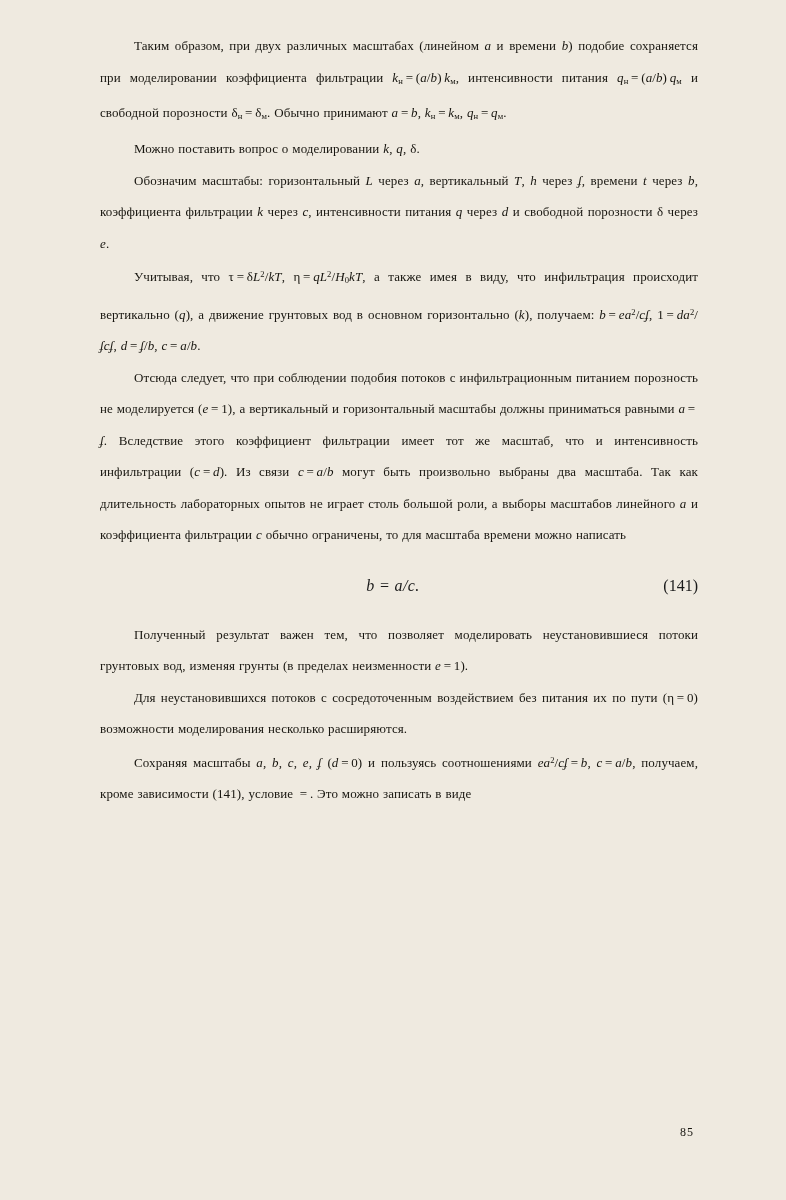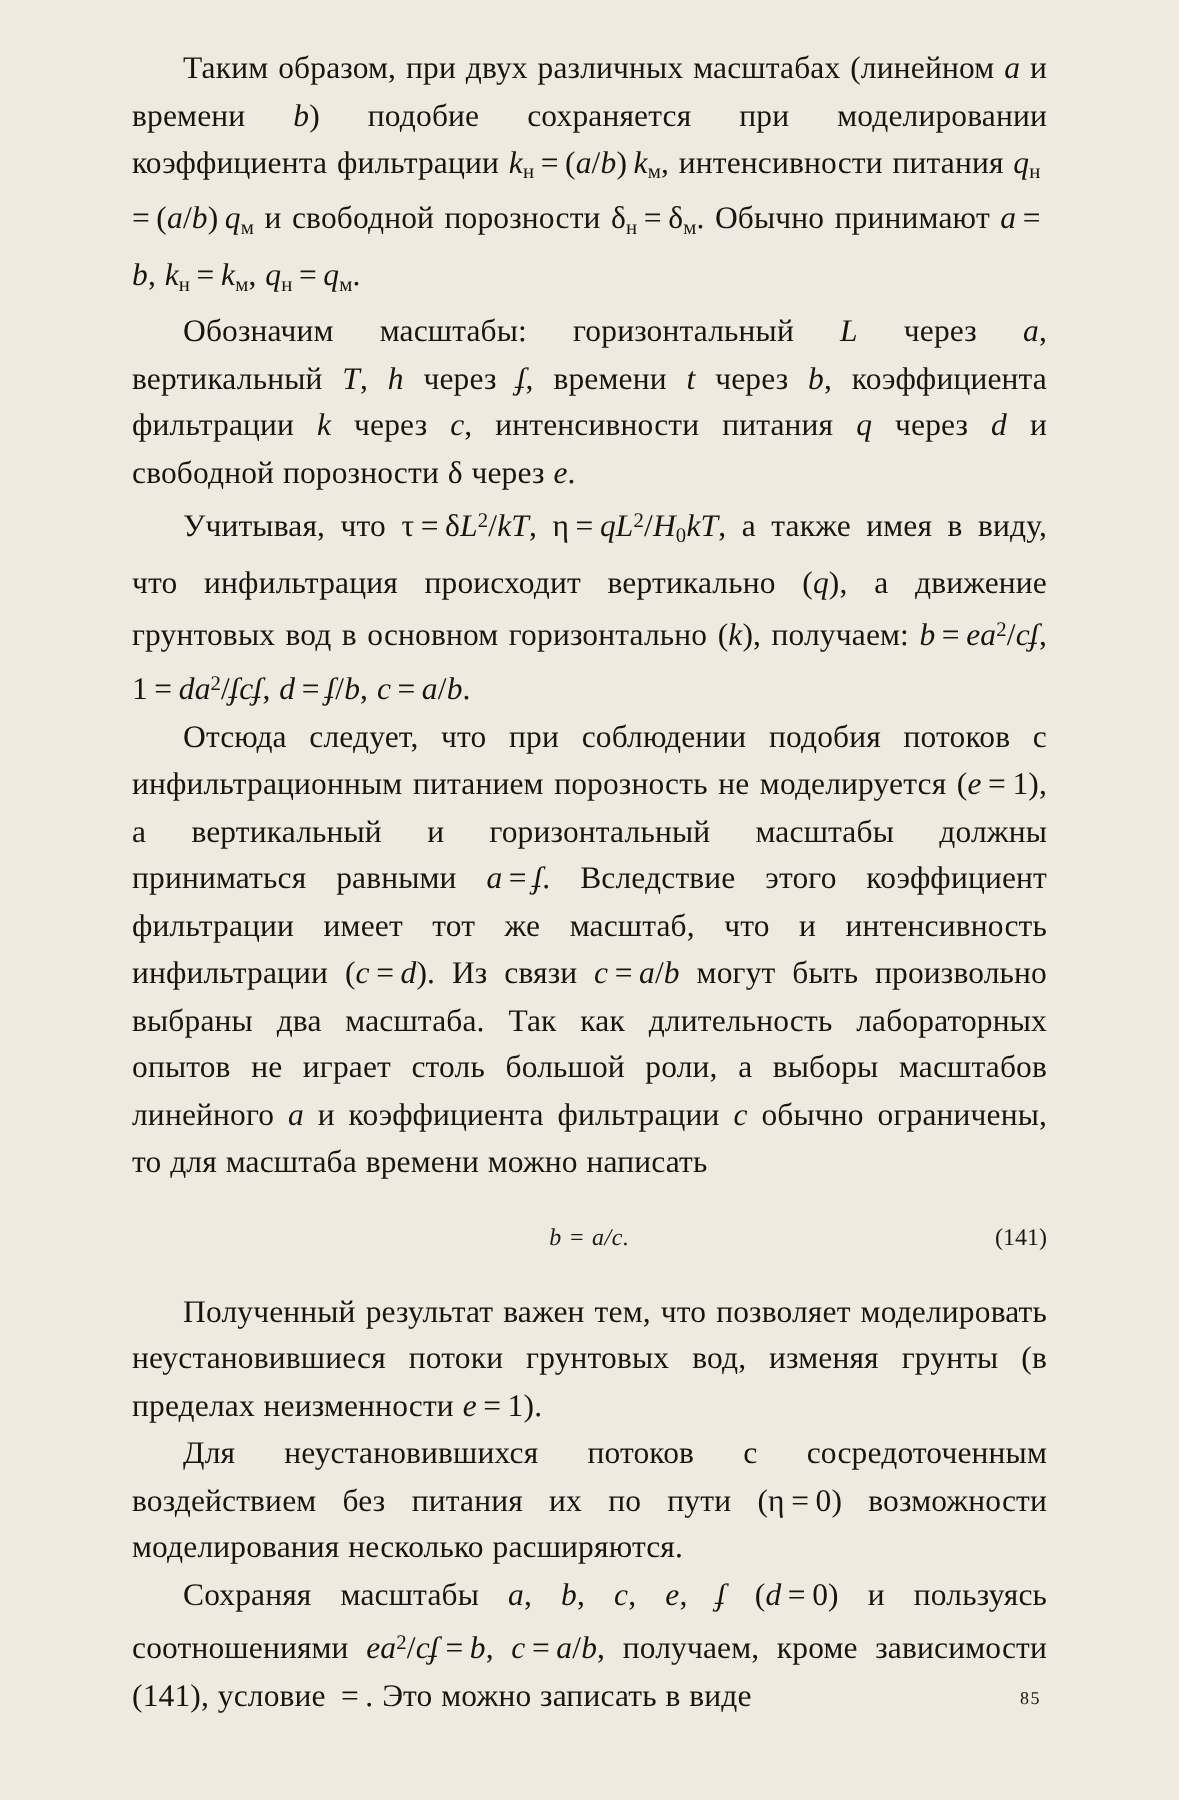--- a/index.html
+++ b/index.html
@@ -22,25 +22,25 @@
     overflow: hidden;
   }
   .page-inner {
     position: absolute;
     left: 88px;
     top: 30px;
     width: 610px;
     height: 1110px;
   }
   .para {
-    font-size: 21px;
+    font-size: 13px;
     line-height: 31.5px;
     text-align: justify;
     text-indent: 34px;
-    margin: 0 0 0 0;
+    margin: 0 0 0 12px;
     letter-spacing: 0.1px;
     word-spacing: 0.5px;
     color: #17150f;
   }
 
   i, .it {
     font-style: italic;
   }
   .formula-row {
     display: flex;
@@ -82,20 +82,23 @@
 </head>
 <body>
 
 <div class="page">
   <div class="page-inner">
 
     <p class="para">
       Таким образом, при двух различных масштабах (линейном <i>a</i> и времени <i>b</i>) подобие сохраняется при моделировании коэффициента фильтрации <i>k</i><sub>н</sub> = (<i>a</i>/<i>b</i>) <i>k</i><sub>м</sub>, интенсивности питания <i>q</i><sub>н</sub> = (<i>a</i>/<i>b</i>) <i>q</i><sub>м</sub> и свободной порозности δ<sub>н</sub> = δ<sub>м</sub>. Обычно принимают <i>a</i> = <i>b</i>, <i>k</i><sub>н</sub> = <i>k</i><sub>м</sub>, <i>q</i><sub>н</sub> = <i>q</i><sub>м</sub>.
     </p>
 
+    <p class="para">
+      Можно поставить вопрос о моделировании <i>k</i>, <i>q</i>, δ.
+    </p>
 
     <p class="para">
       Обозначим масштабы: горизонтальный <i>L</i> через <i>a</i>, вертикальный <i>T</i>, <i>h</i> через <i>ʄ</i>, времени <i>t</i> через <i>b</i>, коэффициента фильтрации <i>k</i> через <i>c</i>, интенсивности питания <i>q</i> через <i>d</i> и свободной порозности δ через <i>e</i>.
     </p>
 
     <p class="para">
       Учитывая, что τ = δ<i>L</i><sup>2</sup>/<i>kT</i>, η = <i>qL</i><sup>2</sup>/<i>H</i><sub>0</sub><i>kT</i>, а также имея в виду, что инфильтрация происходит вертикально (<i>q</i>), а движение грунтовых вод в основном горизонтально (<i>k</i>), получаем: <i>b</i> = <i>ea</i><sup>2</sup>/<i>cʄ</i>, 1 = <i>da</i><sup>2</sup>/<i>ʄcʄ</i>, <i>d</i> = <i>ʄ</i>/<i>b</i>, <i>c</i> = <i>a</i>/<i>b</i>.
     </p>
 
 

